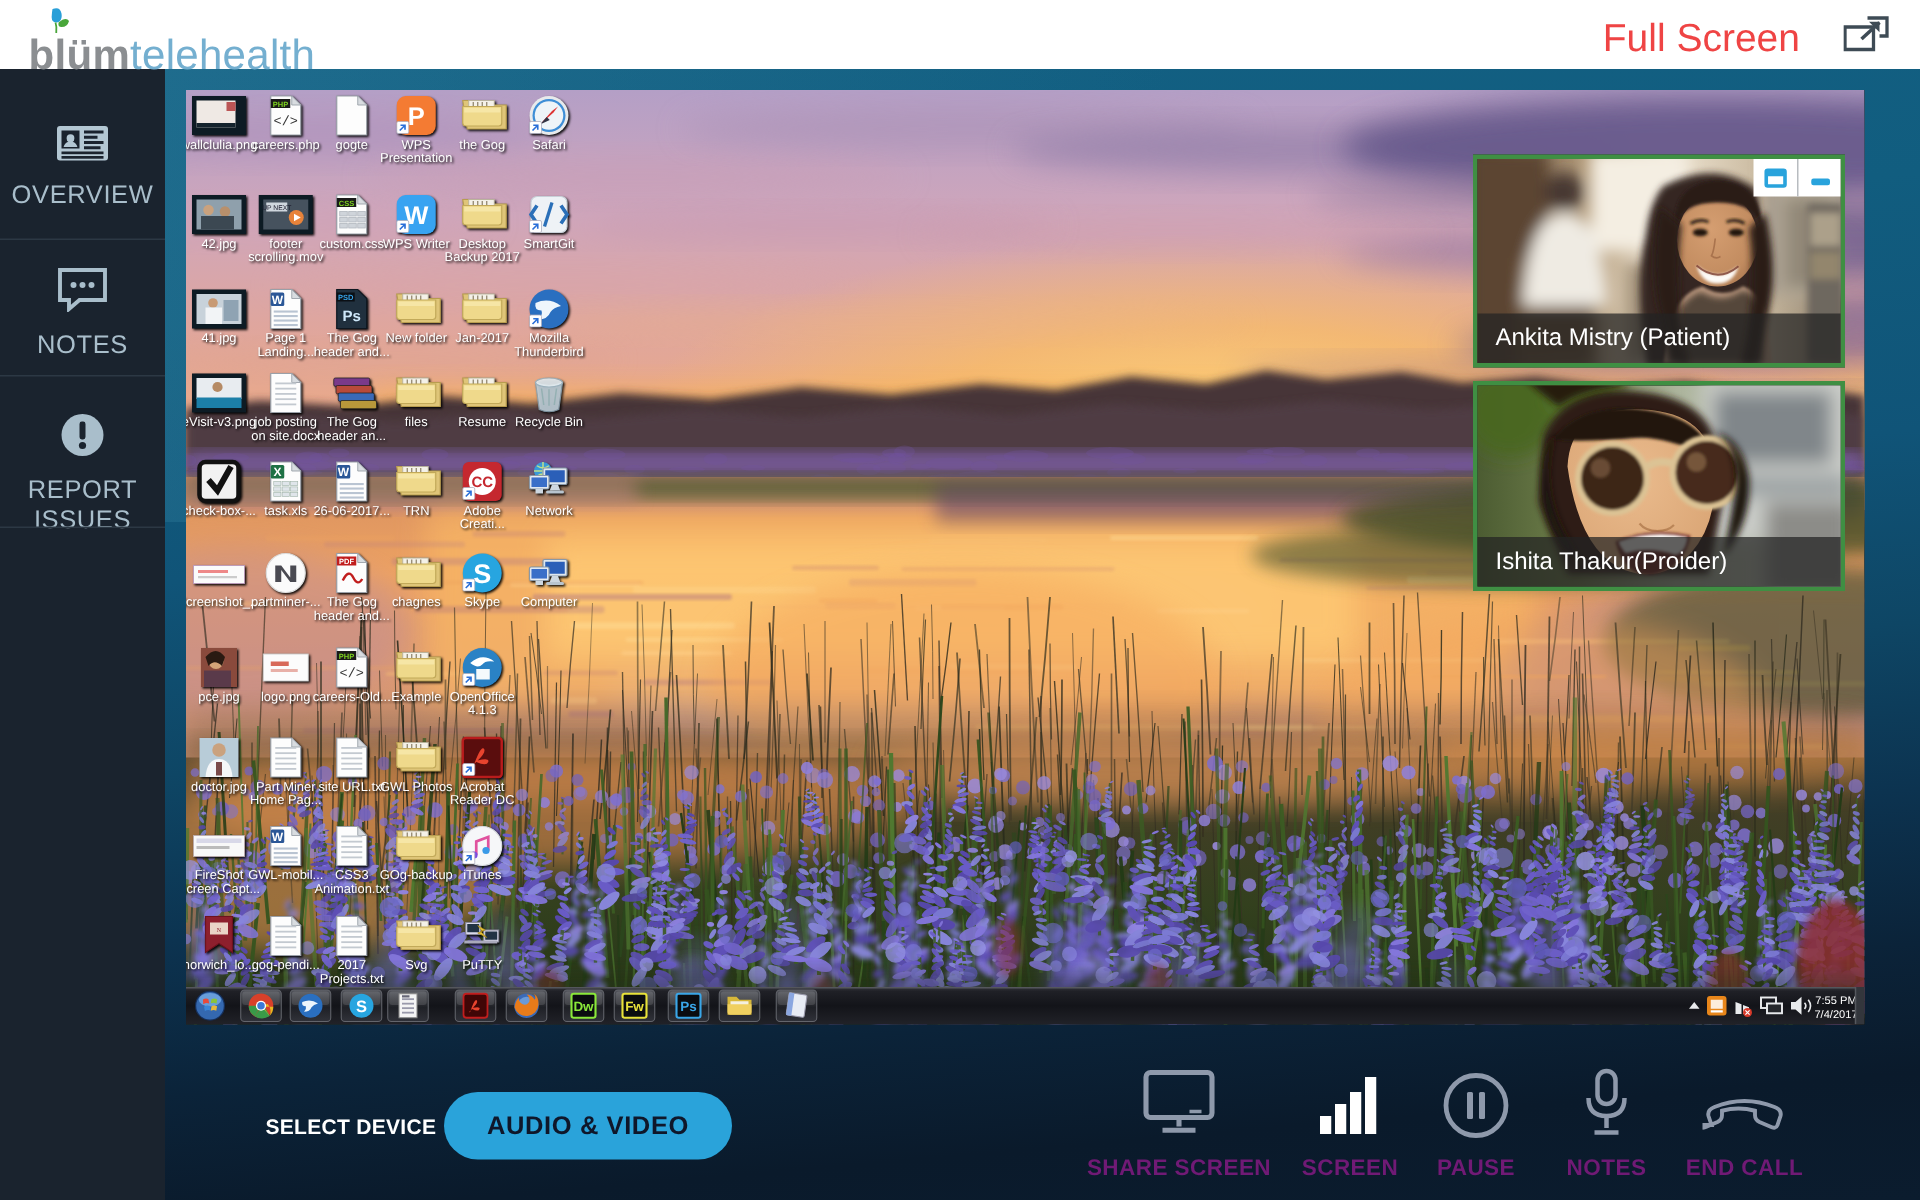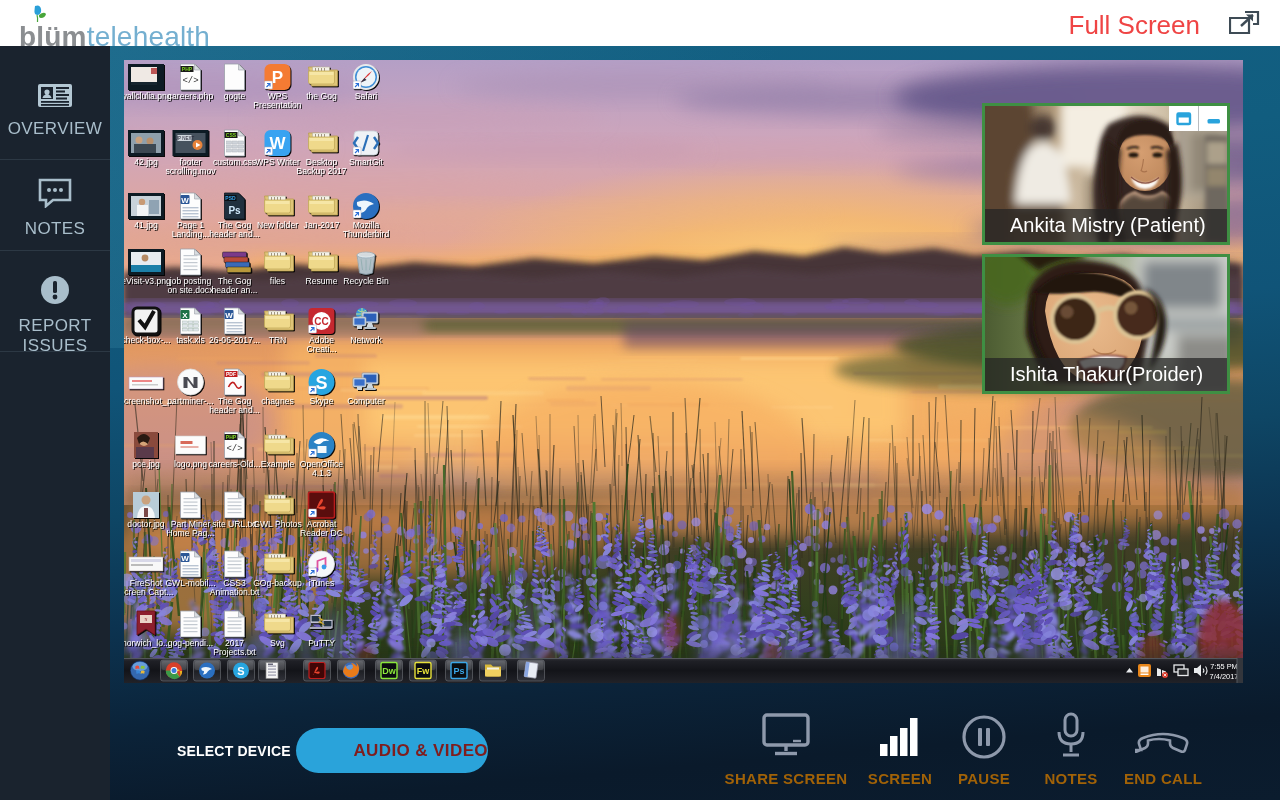--- a/index.html
+++ b/index.html
@@ -15,30 +15,30 @@
 .sdiv{position:absolute;left:0;width:110px;height:1px;background:#2c3844}
 .stage{position:absolute;left:110px;top:46px;width:1170px;height:754px;
  background:linear-gradient(175deg,#136083 0%,#115d7f 20%,#105478 40%,#0e4665 55%,#0c3350 68%,#0b2339 80%,#0a1a2b 90%,#0b1c2e 100%);}
 .stage::before{content:"";position:absolute;left:0;top:0;width:100%;height:40%;
  background:linear-gradient(100deg,rgba(52,130,160,0.35) 0%,rgba(52,130,160,0) 55%);}
 .share{position:absolute;left:14px;top:14px;width:1119px;height:623px;background:#222;overflow:hidden}
 .lbl{font-family:"Liberation Sans",sans-serif;font-size:8.6px;fill:#ffffff;text-anchor:middle}
 .vid{position:absolute;width:248px;border:3px solid #3f8f43;background:#222}
 .v1{left:872px;top:57px;height:142px}
 .v2{left:872px;top:208px;height:140px}
-.vtag{position:absolute;left:0;bottom:0;width:100%;height:33px;background:rgba(35,35,35,0.72);color:#fff;font-size:20px;line-height:33px;padding-left:25px}
+.vtag{position:absolute;left:0;bottom:0;width:100%;height:33px;background:rgba(35,35,35,0.72);color:#fff;font-size:16px;line-height:33px;padding-left:12px}
 .vbtns{position:absolute;top:0;right:0;font-size:0}
 .vbtn{display:inline-block;width:29px;height:25px;background:#fff;vertical-align:top}
 .vbtn+.vbtn{border-left:1px solid #b8bcc0}
 .controls{position:absolute;left:0;top:700px;width:1280px;height:100px;z-index:6}
 .seldev{position:absolute;left:177px;top:43px;color:#fff;font-size:14px;font-weight:bold;letter-spacing:0.2px}
-.pill{position:absolute;left:296px;top:28px;width:192px;height:45px;border-radius:23px;background:#2aa3da;color:#7f1d1d;
- font-size:17px;font-weight:bold;text-align:right;line-height:45px;letter-spacing:0.4px}
+.pill{position:absolute;left:296px;top:28px;width:192px;height:45px;border-radius:23px;background:#2aa3da;color:#0f172a;
+ font-size:17px;font-weight:bold;text-align:center;line-height:45px;letter-spacing:0.4px}
 .cico{position:absolute;top:12px;text-align:center;color:#8e99ab}
-.cico .cl{font-size:15px;font-weight:bold;letter-spacing:0.3px;margin-top:6px;color:#a16207}
+.cico .cl{font-size:15px;font-weight:bold;letter-spacing:0.3px;margin-top:6px;color:#701a75}
 </style></head><body>
 <div class="topbar">
 <div class="logo" style="top:21px"><b>blüm</b><span>telehealth</span></div>
 <svg style="position:absolute;left:27px;top:5px" width="22" height="18" viewBox="0 0 22 18">
  <path d="M8,1 q5,-2 6,3 q0.8,5 -3,6 q-4,0 -3.5,-4.5 q0.2,-3 0.5,-4.5 z" fill="#2a9fd8"></path>
  <path d="M12,10 q5,-4 7,-1 q-1,4 -5,4 q-2.5,0 -2,-3 z" fill="#49a63a"></path>
  <path d="M10,10 q1,3 0.5,7" stroke="#49a63a" stroke-width="1.2" fill="none"></path>
 </svg>
 <div class="fullscreen">Full Screen</div>
 <svg class="fsicon" width="31" height="28" viewBox="0 0 31 28">

